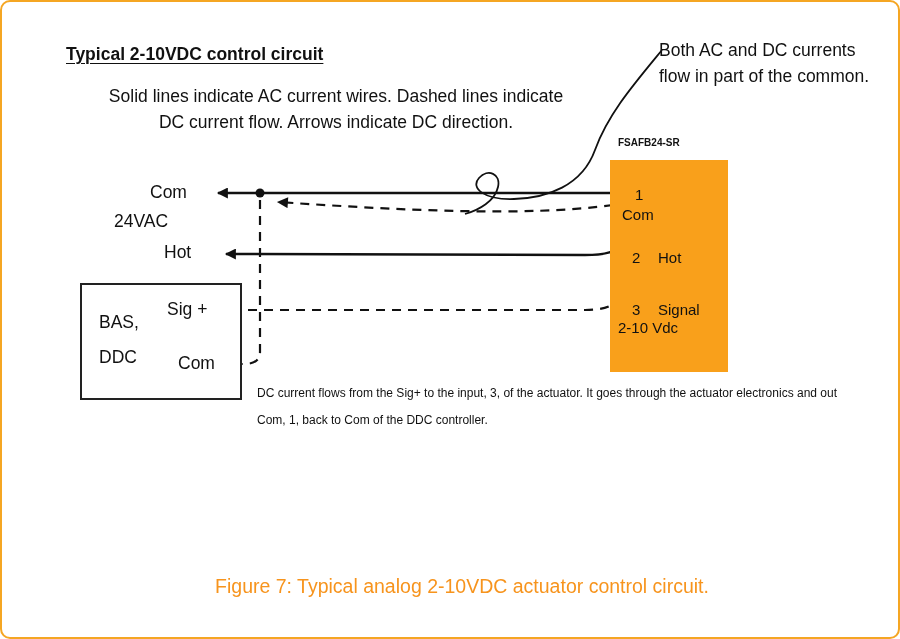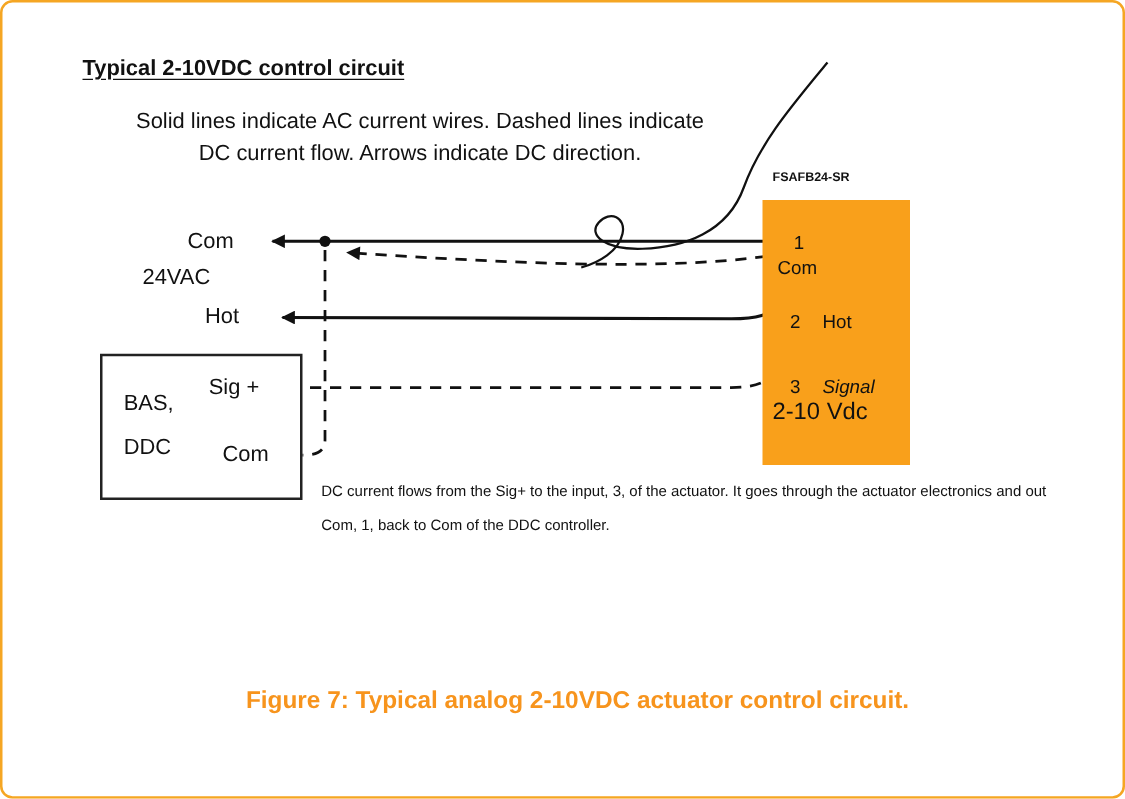--- a/index.html
+++ b/index.html
@@ -17,30 +17,30 @@
   .abs{position:absolute;white-space:pre-line;}
   .heading{font-size:17.5px;font-weight:bold;text-decoration:underline;text-underline-offset:3px;}
   .para{font-size:17.5px;line-height:26px;}
   .body-para{font-size:12px;line-height:27px;}
   .actuator-label{font-size:10px;font-weight:bold;}
   .actuator-box{
     position:absolute;left:608px;top:158px;width:118px;height:212px;
     background:var(--box_orange,#F9A01B);
   }
   .pin{position:absolute;font-size:15px;}
-  .pinsub{position:absolute;font-size:19px;}
+  .pinsub{position:absolute;font-size:15px;}
   .wire-label{font-size:17.5px;}
   .bas-box{
     position:absolute;left:78px;top:281px;width:162px;height:117px;
     border:2px solid #222;background:#fff;box-sizing:border-box;
   }
   .bas-text{font-size:17.5px;}
   .caption{
-    position:absolute;left:0;right:0;top:547px;
-    text-align:center;font-size:19.5px;font-weight:bold;
+    position:absolute;left:0;right:0;top:573px;
+    text-align:center;font-size:19.5px;font-weight:normal;
     color:var(--accent_orange,#F7941D);
     padding-left:24px;
   }
   svg.wires{position:absolute;left:0;top:0;pointer-events:none;}
   .wire{stroke:#111;stroke-width:2.5;fill:none;}
   .dashed{stroke-dasharray:9 7;stroke-width:2.2;}
   .squiggle{stroke:#111;stroke-width:1.8;fill:none;}
 </style>
 </head>
 <body>
@@ -66,30 +66,31 @@
 
     <path class="wire dashed" d="M230,308 L583,308 C602,308 612,304 619,295" marker-end="url(#arr)"></path>
 
     <path class="squiggle" d="M660,48 C632,82 606,112 593,148 C580,184 545,196 512,197 C482,198 468,186 477,176 C486,166 499,172 496,185 C493,199 477,208 463,212"></path>
   </svg>
 
   <div class="abs heading" style="left:64px;top:42px;">Typical 2-10VDC control circuit</div>
 
   <div class="abs para" style="left:95px;top:81px;width:478px;text-align:center;">Solid lines indicate AC current wires. Dashed lines indicate DC current flow. Arrows indicate DC direction.</div>
 
+  <div class="abs para" style="left:657px;top:35px;width:215px;">Both AC and DC currents flow in part of the common.</div>
 
   <div class="abs actuator-label" style="left:616px;top:135px;">FSAFB24-SR</div>
 
   <div class="actuator-box"></div>
   <div class="pin" style="left:633px;top:184px;">1</div>
   <div class="pin" style="left:620px;top:204px;">Com</div>
   <div class="pin" style="left:630px;top:247px;">2</div>
   <div class="pin" style="left:656px;top:247px;">Hot</div>
   <div class="pin" style="left:630px;top:299px;">3</div>
-  <div class="pin" style="left:656px;top:299px;font-style:italic;">Signal</div>
+  <div class="pin" style="left:656px;top:299px;">Signal</div>
   <div class="pinsub" style="left:616px;top:317px;">2-10 Vdc</div>
 
   <div class="abs wire-label" style="left:148px;top:180px;">Com</div>
   <div class="abs wire-label" style="left:112px;top:209px;">24VAC</div>
   <div class="abs wire-label" style="left:162px;top:240px;">Hot</div>
 
   <div class="bas-box"></div>
   <div class="abs bas-text" style="left:97px;top:310px;text-align:right;">BAS,</div>
   <div class="abs bas-text" style="left:97px;top:345px;">DDC</div>
   <div class="abs bas-text" style="left:165px;top:297px;">Sig +</div>

